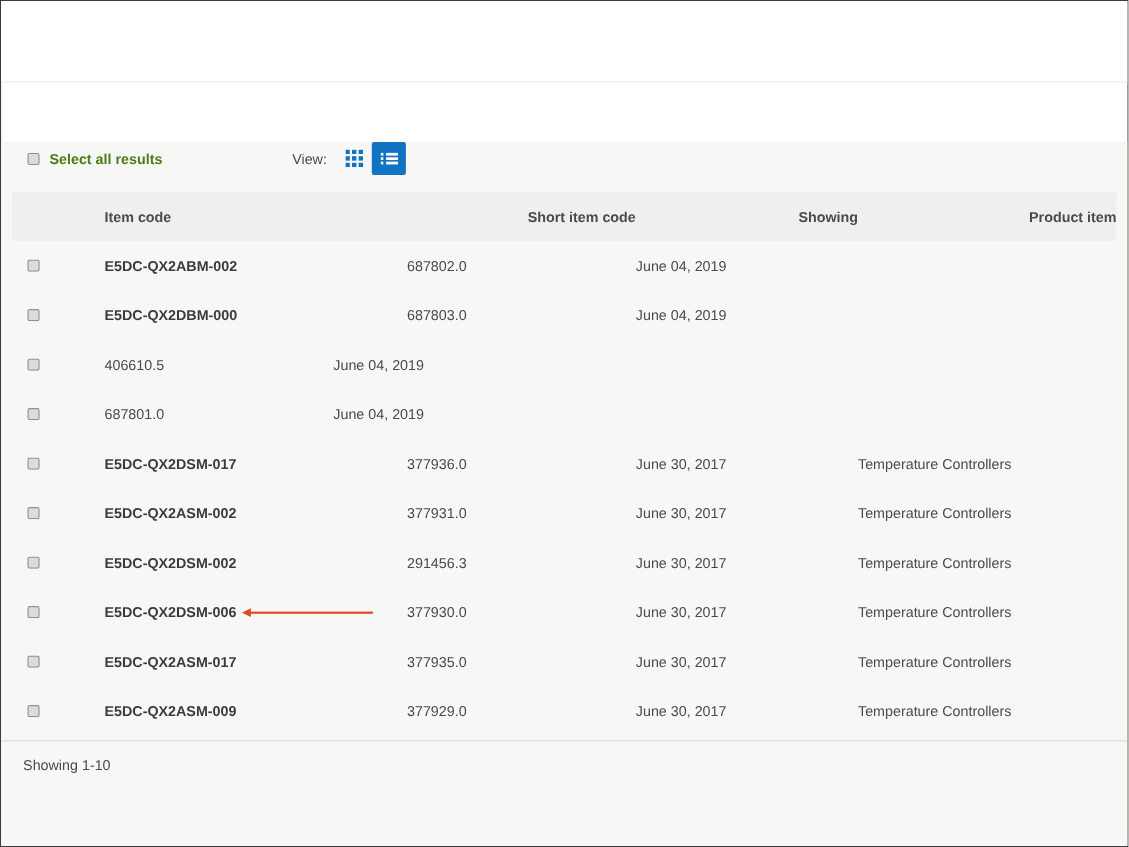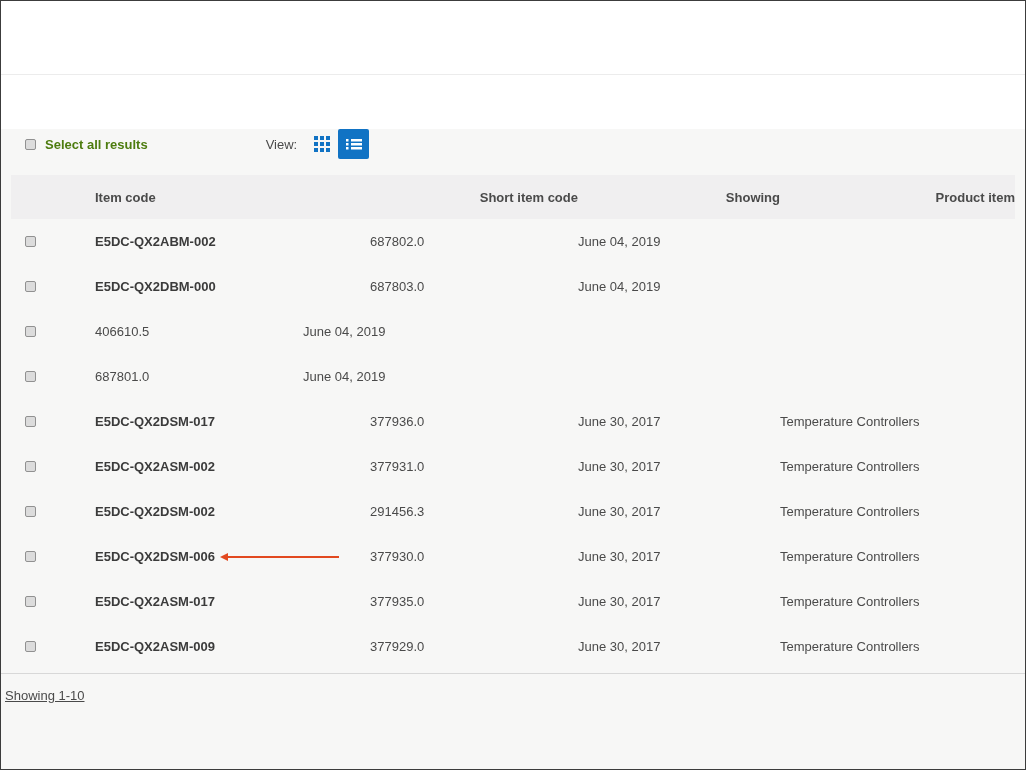--- a/index.html
+++ b/index.html
@@ -111,22 +111,21 @@
     position:absolute; left:-7px; top:-3px;
     width:0; height:0;
     border-top:4px solid transparent;
     border-bottom:4px solid transparent;
     border-right:8px solid var(--annotation-red);
   }
   
   .footer{
     border-top:1px solid #d8d8d8;
     margin-top:4px;
-    padding:14px 10px 0 4px;
-    text-decoration:underline;
+    padding:14px 10px 0 20px;
   }
   .footer span{ color:#4a4a4a; }
 </style>
 </head>
 <body>
 
 <div class="window">
 
   <div class="top-bar"></div>
 

